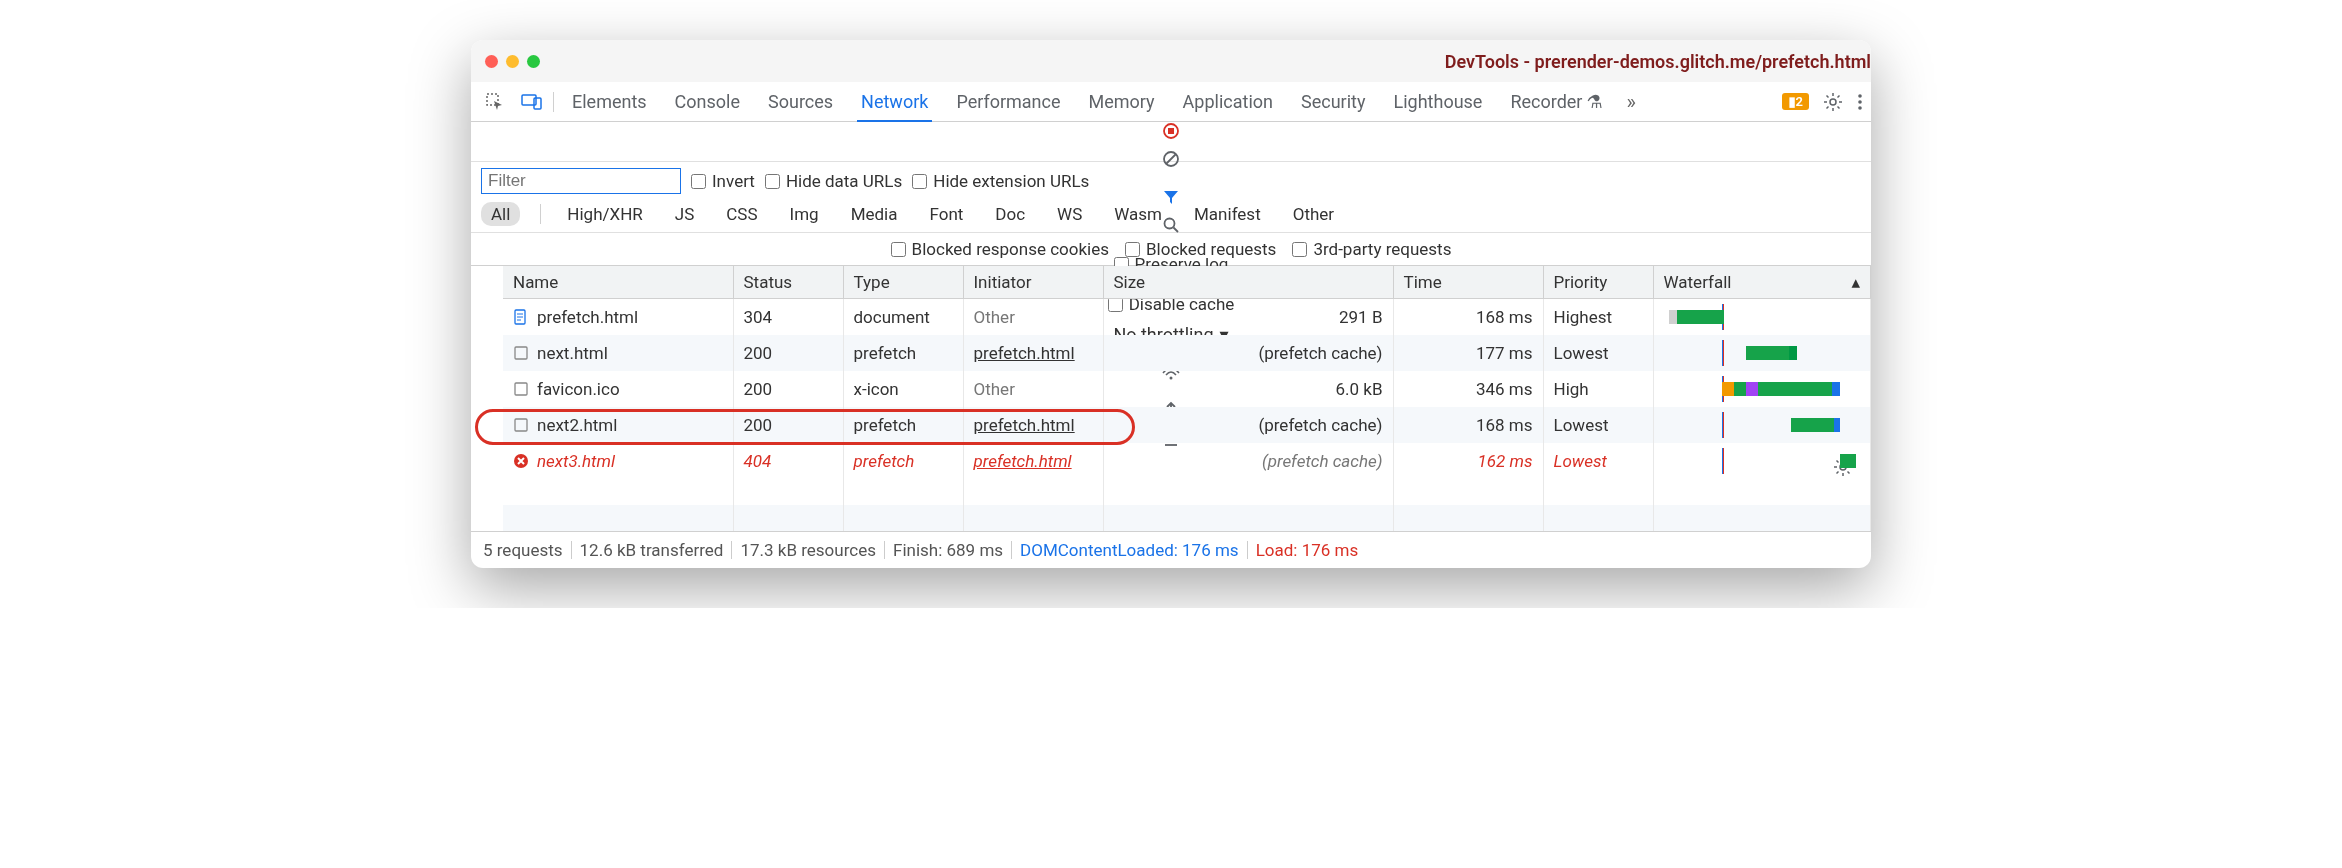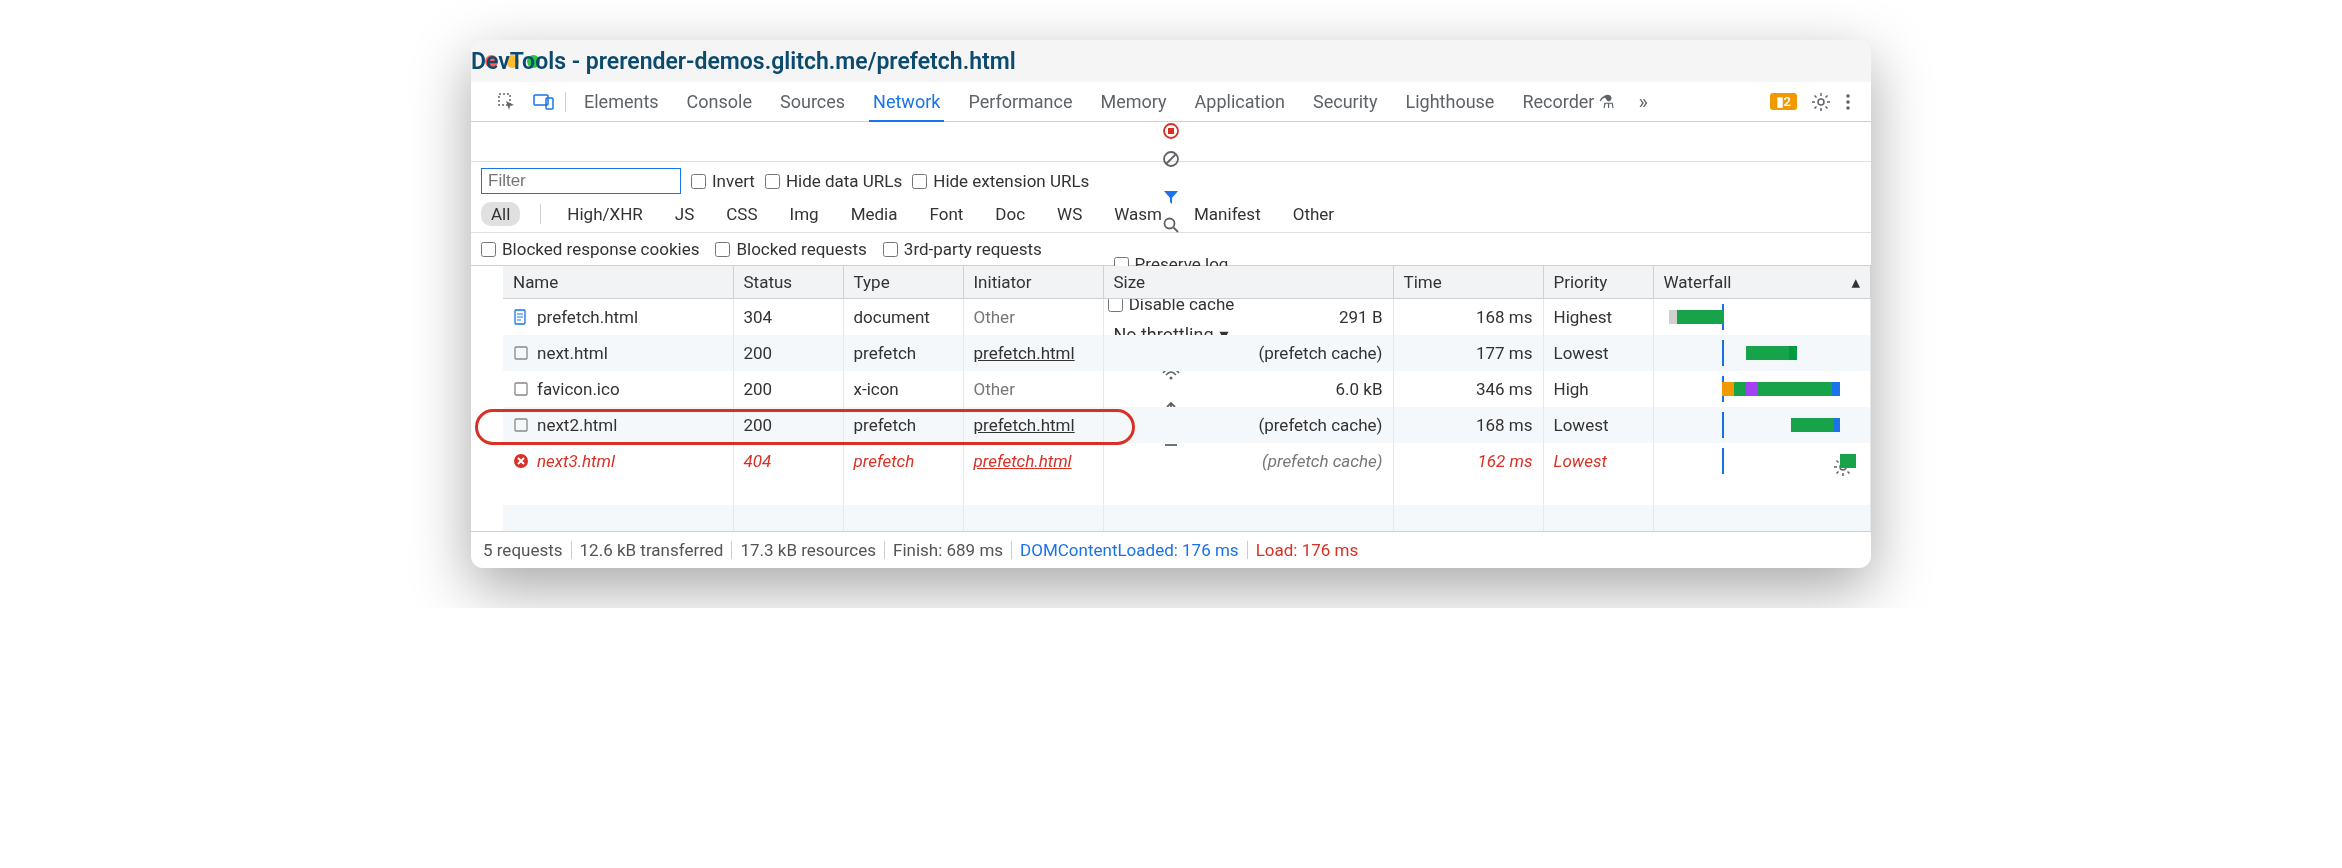--- a/index.html
+++ b/index.html
@@ -24,26 +24,26 @@
   display: flex;
   align-items: center;
   padding: 0 14px;
   position: relative;
 }
 .traffic { display: flex; gap: 8px; }
 .dot { width: 13px; height: 13px; border-radius: 50%; }
 .dot.r { background: #ff5f57; }
 .dot.y { background: #febc2e; }
 .dot.g { background: #28c840; }
-.title { position: absolute; left: 0; right: 0; text-align: left; font-weight: 600; color: #0c4a6e; font-size: 23px; }
+.title { position: absolute; left: 0; right: 0; text-align: right; font-weight: 600; color: #7f1d1d; font-size: 18px; }
 .tabs {
   display: flex;
   align-items: center;
   border-bottom: 1px solid #d0d0d0;
-  padding: 0 20px;
+  padding: 0 8px;
   height: 40px;
   gap: 4px;
 }
 .tab-icon {
   display: flex;
   align-items: center;
   justify-content: center;
   padding: 0 6px;
   color: #666;
   cursor: pointer;
@@ -107,22 +107,23 @@
   font-size: 17px;
   color: #333;
   cursor: pointer;
   padding: 2px 6px;
 }
 .pill.active { background: #e0e0e0; border-radius: 10px; padding: 2px 10px; }
 .filterbar2 {
   display: flex;
   align-items: center;
   gap: 16px;
-  padding: 6px 10px;
+  padding: 6px 2px;
   border-bottom: 1px solid #d0d0d0;
+  justify-content: center;
 }
 .table { width: 100%; border-collapse: collapse; table-layout: fixed; }
 .table th {
   text-align: left;
   font-weight: 400;
   color: #333;
   background: #f1f3f4;
   padding: 6px 10px;
   border-right: 1px solid #d0d0d0;
   border-bottom: 1px solid #d0d0d0;

